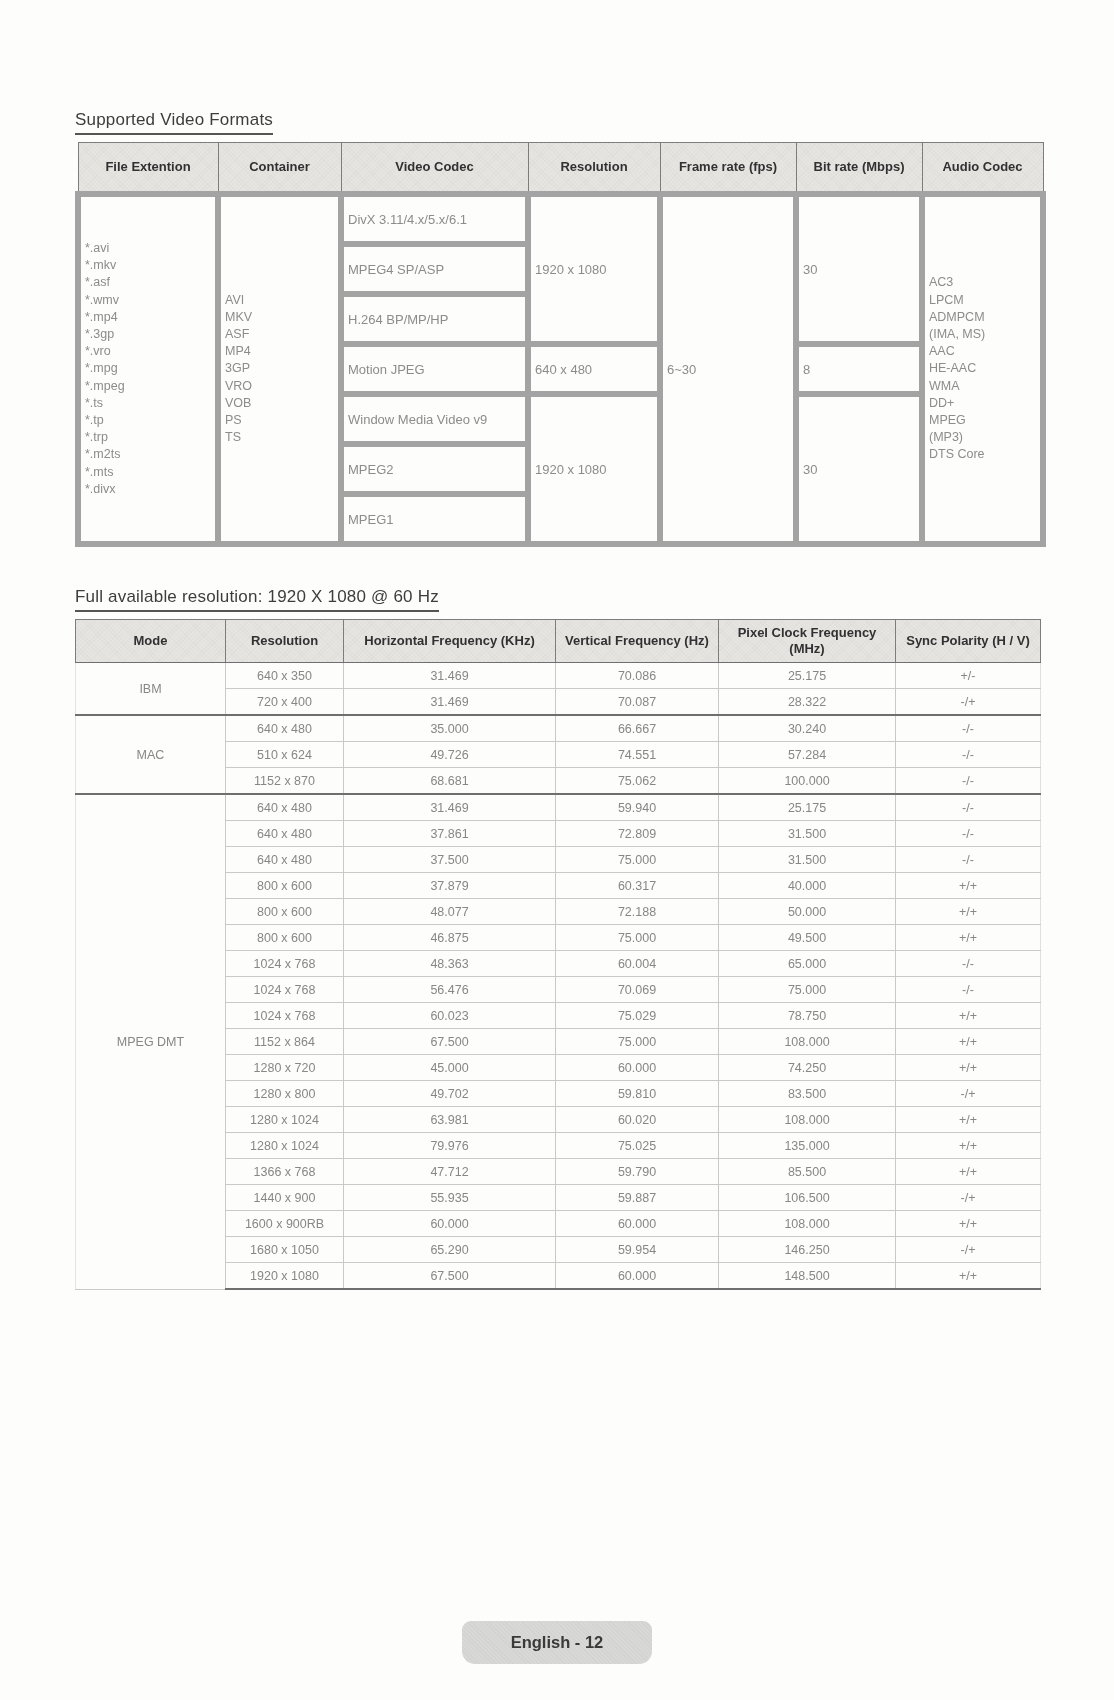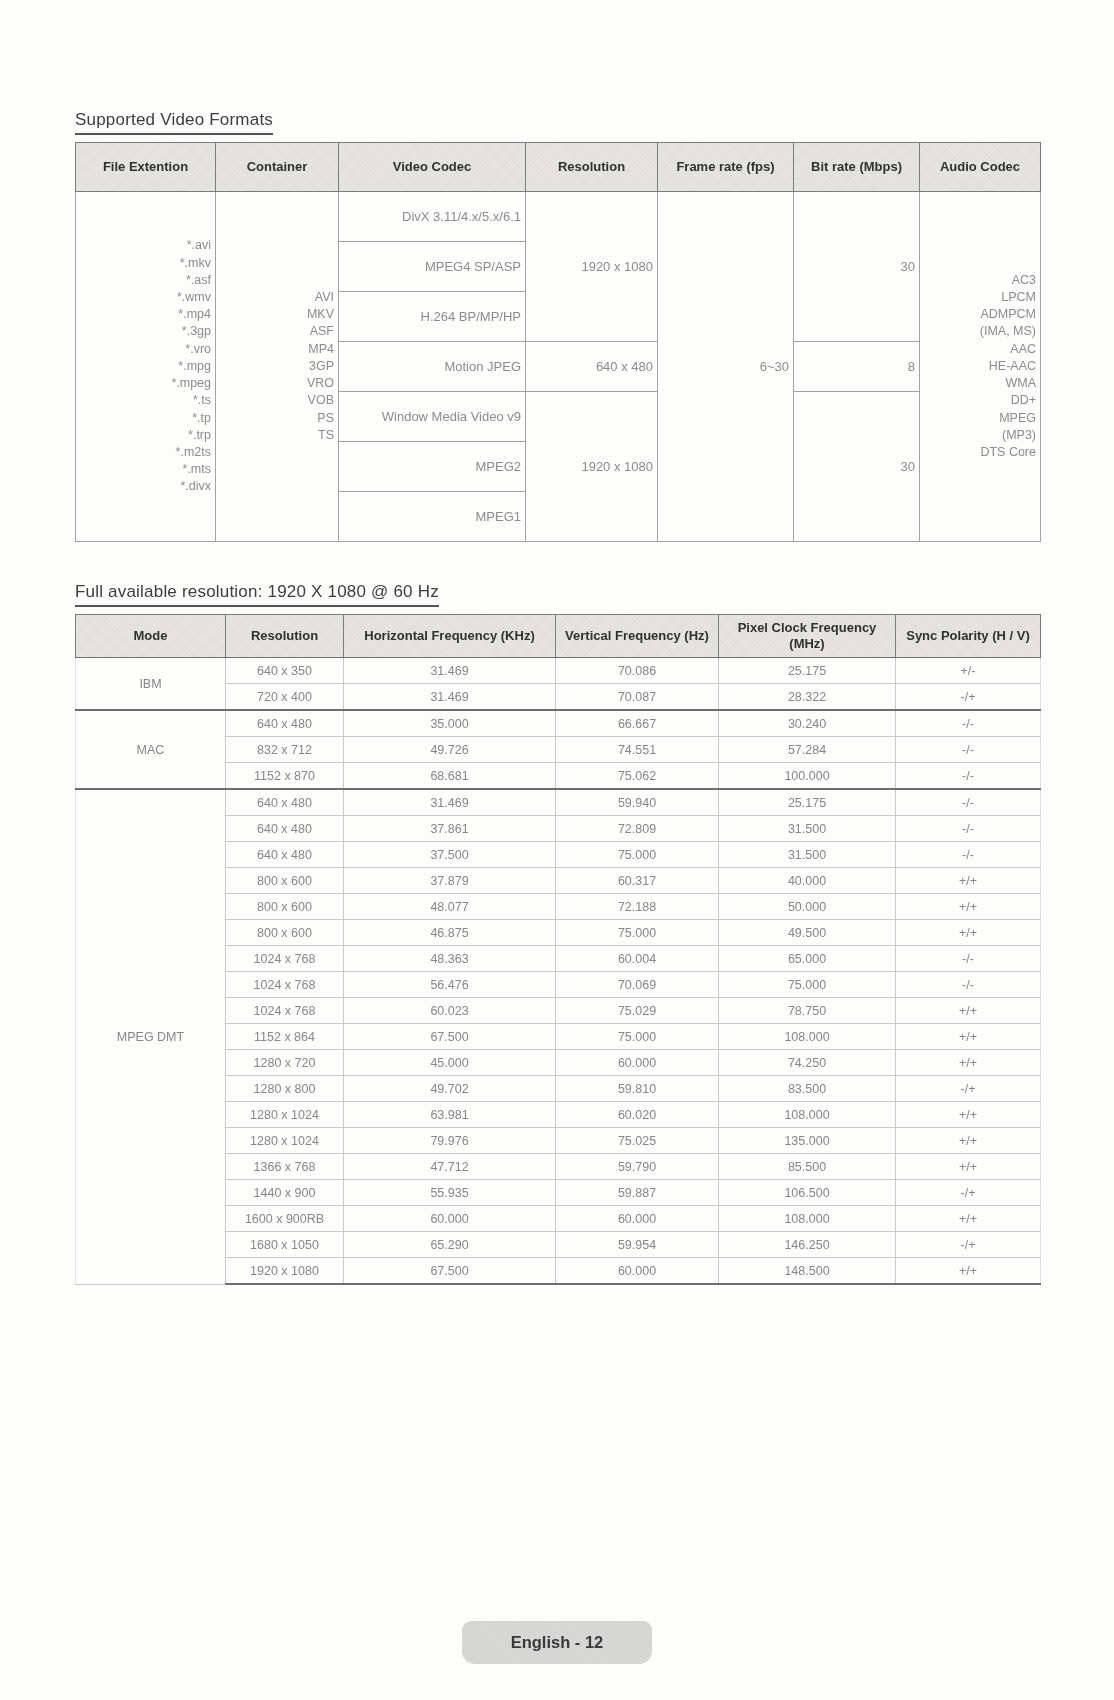--- a/index.html
+++ b/index.html
@@ -35,22 +35,22 @@
     font-size:13px;
     font-weight:bold;
     line-height:1.25;
     padding:4px 6px;
   }
 
   
   .vf-table { color:#8c8c8c; font-size:13px; }
   .vf-table th { height:40px; }
   .vf-table td {
-    border:1px solid #a3a3a3;
-    text-align:right;
+    border:6px solid #a3a3a3;
+    text-align:left;
     vertical-align:middle;
     padding:0 4px;
     margin-top:32px;
   }
   .vf-table tbody tr { height:50px; }
   .list-cell { white-space:pre-line; line-height:17.2px; font-size:12.5px; }
 
   
   .res-section { margin-top:40px; }
   .res-table { color:#878787; font-size:12.5px; }
@@ -218,21 +218,21 @@
             </tr>
             <tr class="group-start">
               <td rowspan="3" class="mode-cell">MAC</td>
               <td>640 x 480</td>
               <td>35.000</td>
               <td>66.667</td>
               <td>30.240</td>
               <td>-/-</td>
             </tr>
             <tr>
-              <td>832 x 712</td>
+              <td>510 x 624</td>
               <td>49.726</td>
               <td>74.551</td>
               <td>57.284</td>
               <td>-/-</td>
             </tr>
             <tr>
               <td>1152 x 870</td>
               <td>68.681</td>
               <td>75.062</td>
               <td>100.000</td>

